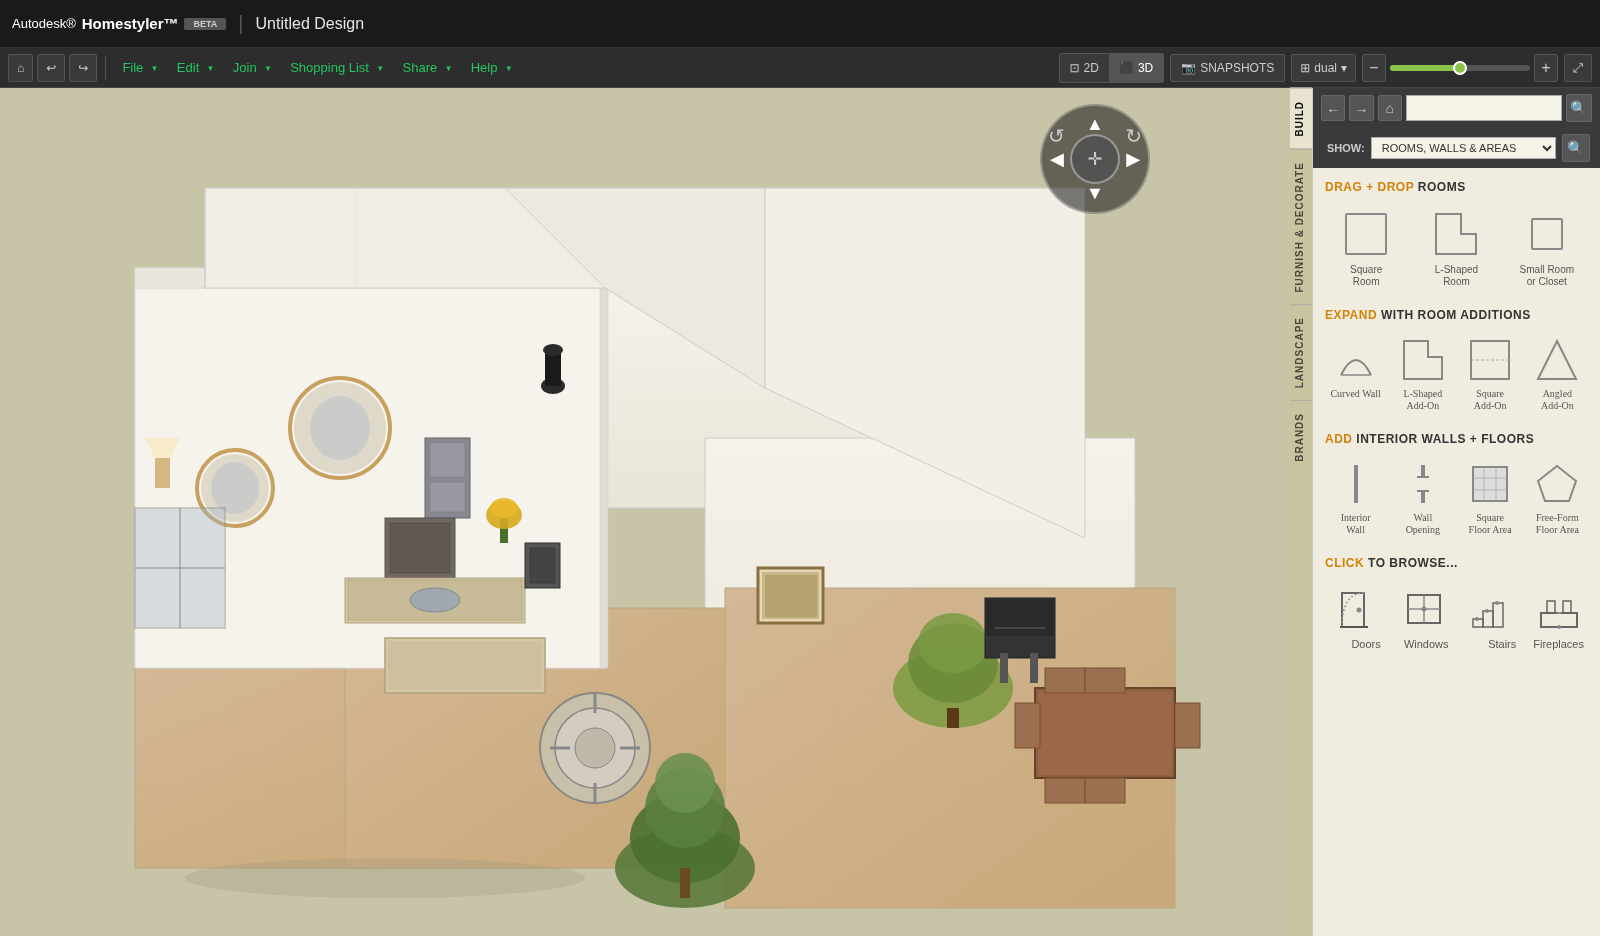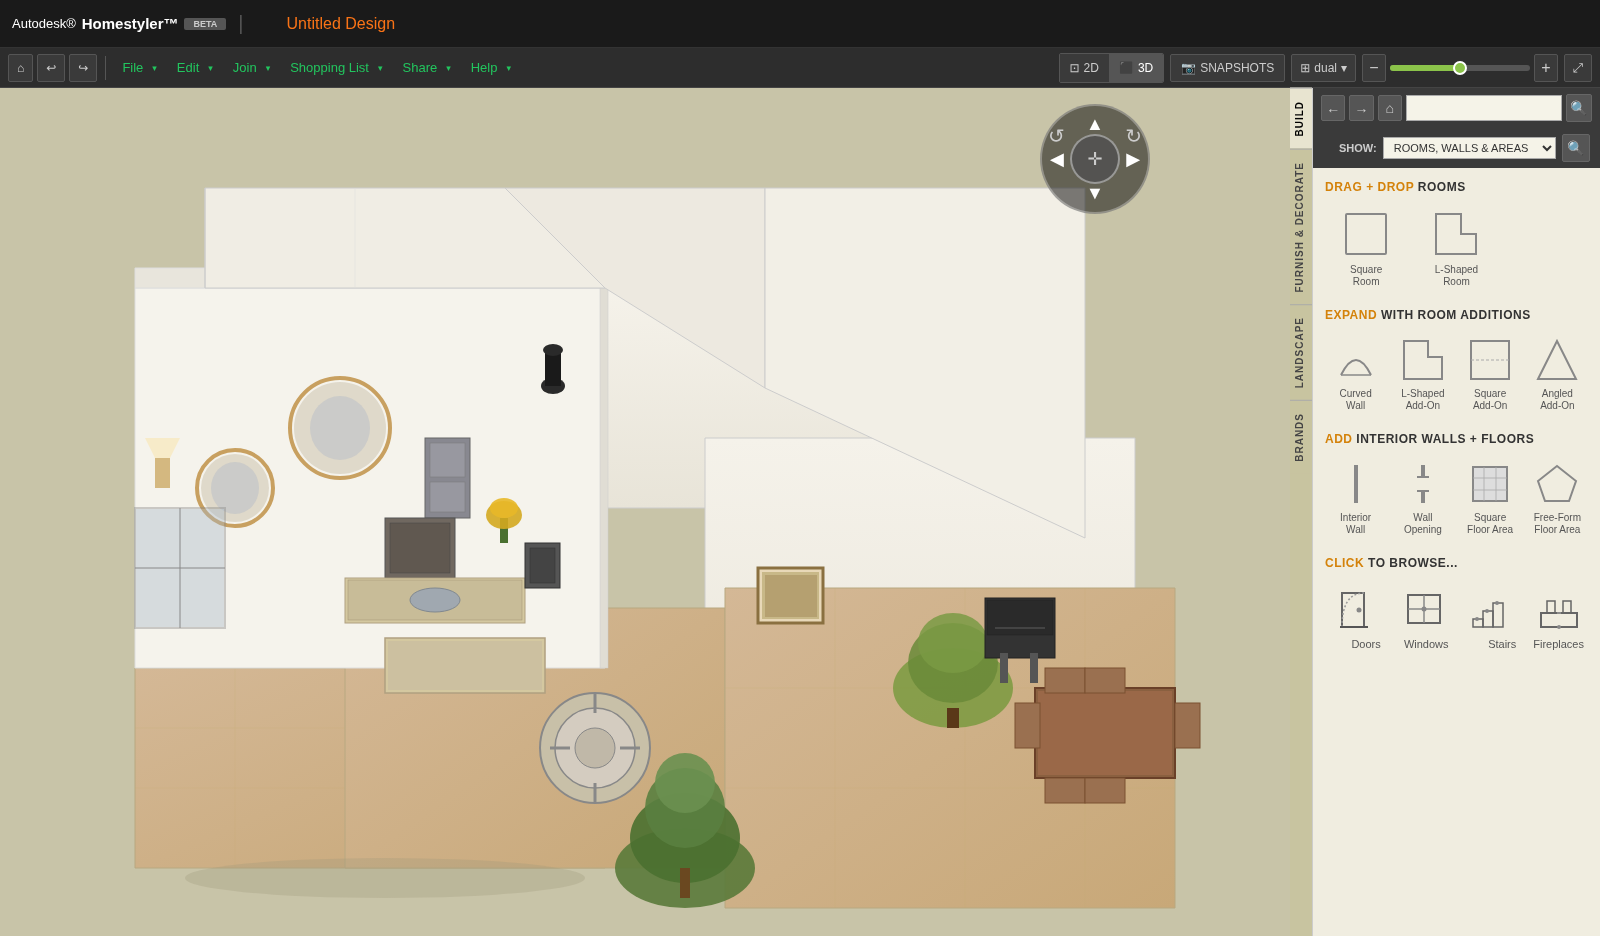--- a/index.html
+++ b/index.html
@@ -26,21 +26,21 @@
     #topbar .logo .homestyler { color: #fff; font-size: 15px; font-weight: bold; }
     #topbar .logo .beta {
       background: #555;
       color: #ccc;
       font-size: 9px;
       padding: 1px 9px;
       border-radius: 2px;
       vertical-align: super;
     }
     #topbar .separator { color: #555; margin: 0 12px; font-size: 20px; }
-    #topbar .design-title { color: #f97316; font-size: 16px; margin-left: 31px; }
+    #topbar .design-title { color: #e5e5e5; font-size: 16px; }
     #topbar .top-links {
       margin-left: auto;
       display: flex;
       align-items: center;
       gap: 16px;
     }
     #topbar .top-links a {
       color: #ccc;
       text-decoration: none;
       font-size: 13px;
@@ -314,21 +314,21 @@
       display: flex;
       align-items: center;
       justify-content: center;
       font-size: 14px;
       border-radius: 2px;
     }
     .show-label {
       color: #ccc;
       font-size: 11px;
       font-weight: bold;
-      margin-left: 16px;
+      margin-left: 4px;
     }
     .show-select {
       flex: 1;
       background: #f5f3e8;
       border: 1px solid #aaa;
       color: #333;
       padding: 3px 6px;
       font-size: 11px;
       cursor: pointer;
     }
@@ -417,20 +417,21 @@
       color: #555;
       text-align: center;
       line-height: 1.2;
     }
 
     .four-col-grid {
       display: grid;
       grid-template-columns: repeat(4, 1fr);
       gap: 6px;
       margin-bottom: 16px;
+      font-family: Liberation Serif, serif;
     }
 
     .click-browse-grid {
       display: grid;
       grid-template-columns: repeat(4, 1fr);
       gap: 8px;
       margin-bottom: 12px;
     }
     .browse-item {
       display: flex;
@@ -767,20 +768,28 @@
 
           <div class="room-item">
             <div class="room-shape">
               <svg width="50" height="50" viewBox="0 0 50 50">
                 <polygon points="5,5 30,5 30,25 45,25 45,45 5,45" class="shape-l"></polygon>
               </svg>
             </div>
             <span class="room-label">L-Shaped<br>Room</span>
           </div>
 
+          <div class="room-item">
+            <div class="room-shape">
+              <svg width="50" height="50" viewBox="0 0 50 50">
+                <rect x="10" y="10" width="30" height="30" class="shape-square" rx="1"></rect>
+              </svg>
+            </div>
+            <span class="room-label">Small Room<br>or Closet</span>
+          </div>
         </div>
 
         <div class="section-title">
           <span class="highlight">EXPAND</span>
           <span class="normal"> WITH ROOM ADDITIONS</span>
         </div>
         <div class="four-col-grid">
 
           <div class="two-col-item">
             <div class="item-shape">

